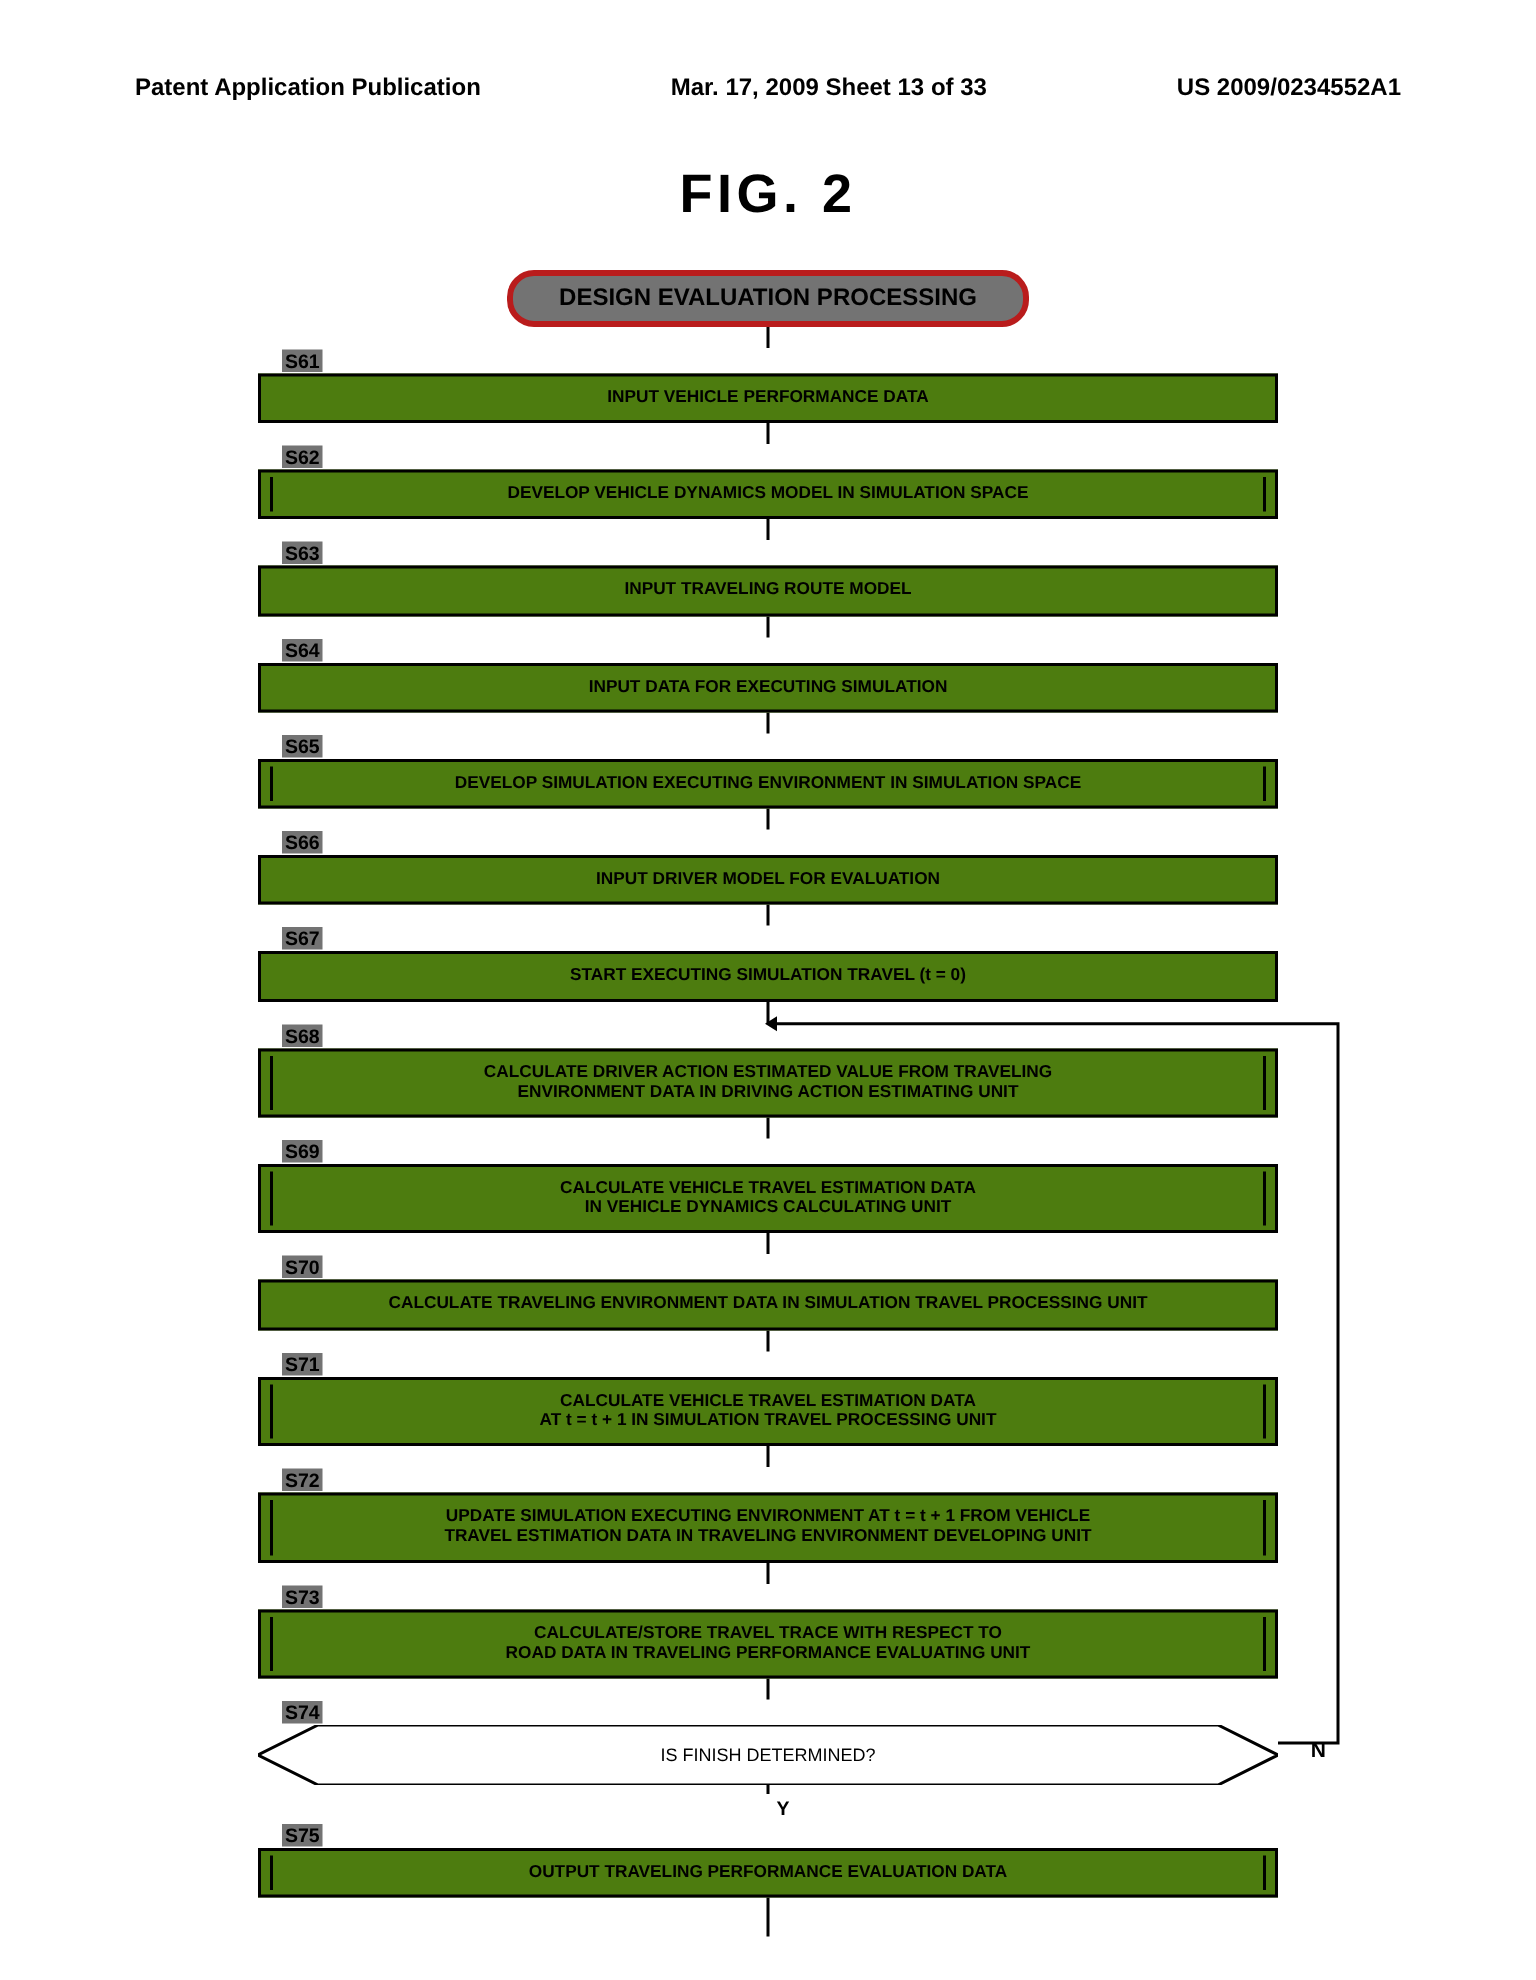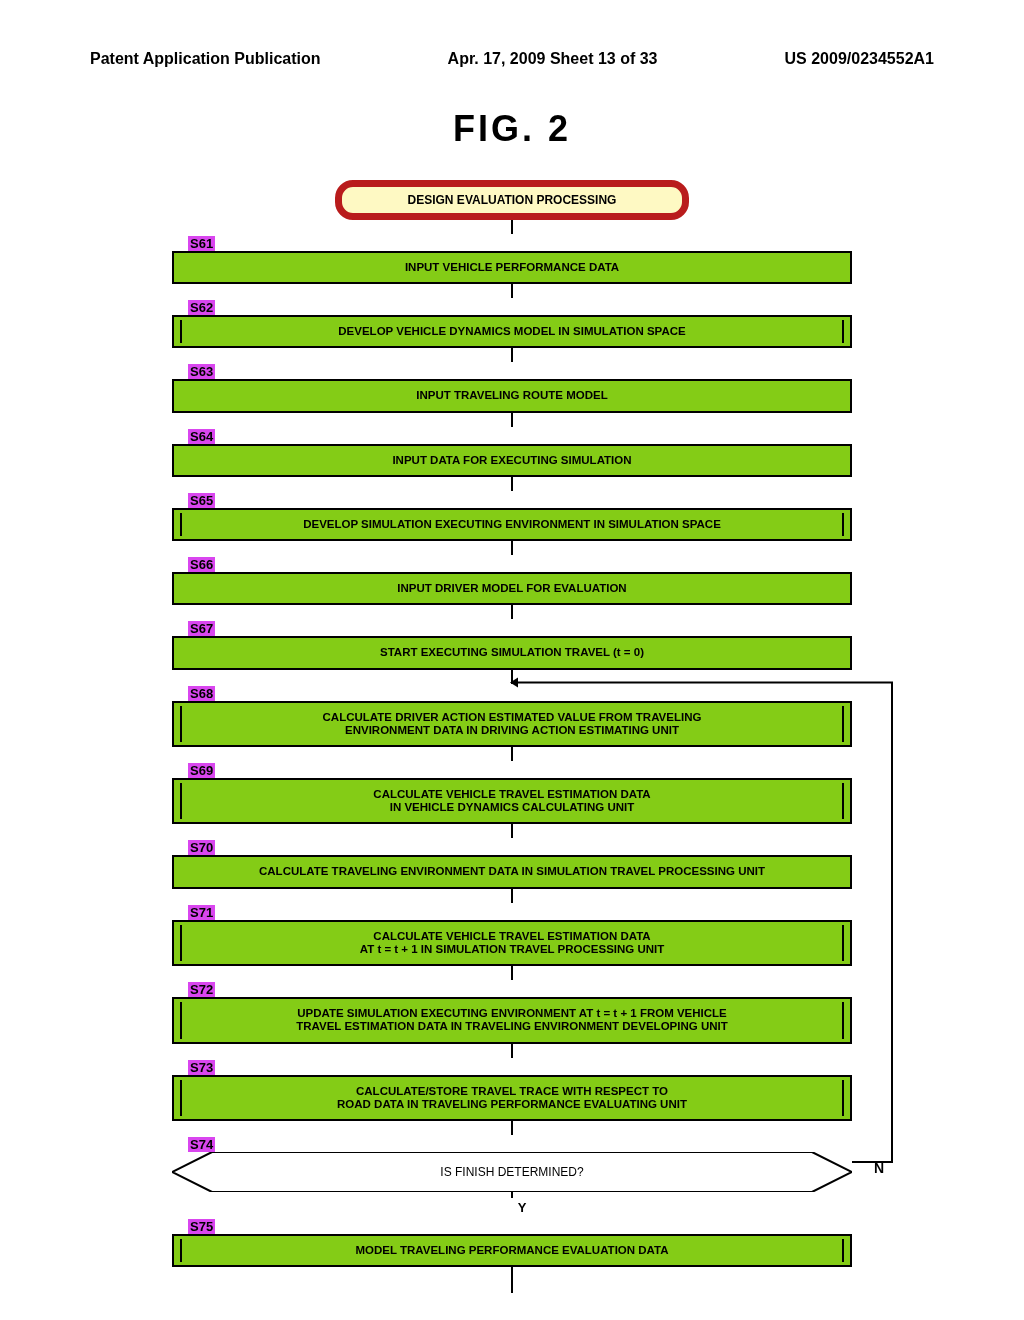--- a/index.html
+++ b/index.html
@@ -31,50 +31,50 @@
     margin-bottom: 30px;
   }
   .diagram {
     width: 680px;
     margin: 0 auto;
     position: relative;
   }
   .terminator {
     width: 340px;
     margin: 0 auto;
-    border: 7px solid #b91c1c;
+    border: 4px solid #b91c1c;
     border-radius: 18px;
     text-align: center;
-    font-size: 12px;
+    font-size: 16px;
     font-weight: bold;
     padding: 6px 0;
-    background: #fef9c3;
+    background: #737373;
   }
   .step-label {
     font-size: 13px;
     font-weight: bold;
     margin-left: 16px;
     margin-bottom: -2px;
     position: relative;
     z-index: 2;
     display: inline-block;
-    background: #d946ef;
+    background: #737373;
     padding: 0 2px;
   }
   .proc {
     width: 100%;
     border: 2px solid #000;
     box-sizing: border-box;
     text-align: center;
     font-size: 11.5px;
     font-weight: bold;
     padding: 8px 11px;
     line-height: 1.15;
     margin-top: -1px;
-    background: #84cc16;
+    background: #4d7c0f;
     position: relative;
   }
   .proc.predefined::before,
   .proc.predefined::after {
     content: "";
     position: absolute;
     top: 3px;
     bottom: 3px;
     width: 2px;
     background: #000;
@@ -135,21 +135,21 @@
     pointer-events: none;
   }
 </style>
 </head>
 <body>
 
 <div class="page">
 
   <div class="header-line">
     <span>Patent Application Publication</span>
-    <span>Apr. 17, 2009  Sheet 13 of 33</span>
+    <span>Mar. 17, 2009  Sheet 13 of 33</span>
     <span>US 2009/0234552A1</span>
   </div>
 
   <div class="fig-title">FIG. 2</div>
 
   <div class="diagram" id="diagram">
 
     <div class="terminator">DESIGN EVALUATION PROCESSING</div>
     <div class="connector-v connector-short"></div>
 
@@ -164,21 +164,21 @@
         </svg>
         <div class="dtext">IS FINISH DETERMINED?</div>
       </div>
       <div class="n-label">N</div>
     </div>
     <div class="connector-v" style="height:6px"></div>
     <div class="y-label">Y</div>
 
     
     <div class="step-label">S75</div>
-    <div class="proc predefined">MODEL TRAVELING PERFORMANCE EVALUATION DATA</div>
+    <div class="proc predefined">OUTPUT TRAVELING PERFORMANCE EVALUATION DATA</div>
 
     <div class="connector-v" style="height:26px"></div>
 
     
     <svg id="loopback" class="loopback" width="740" height="1133" style="left: 0px; top: 0px;">
         <path d="M 680 981.9375 L 720 981.9375 L 720 502.53125 L 346 502.53125" fill="none" stroke="#000" stroke-width="2"></path>
         <polygon points="346,497.53125 346,507.53125 338,502.53125" fill="#000"></polygon>
       </svg>
   </div>
 </div>

